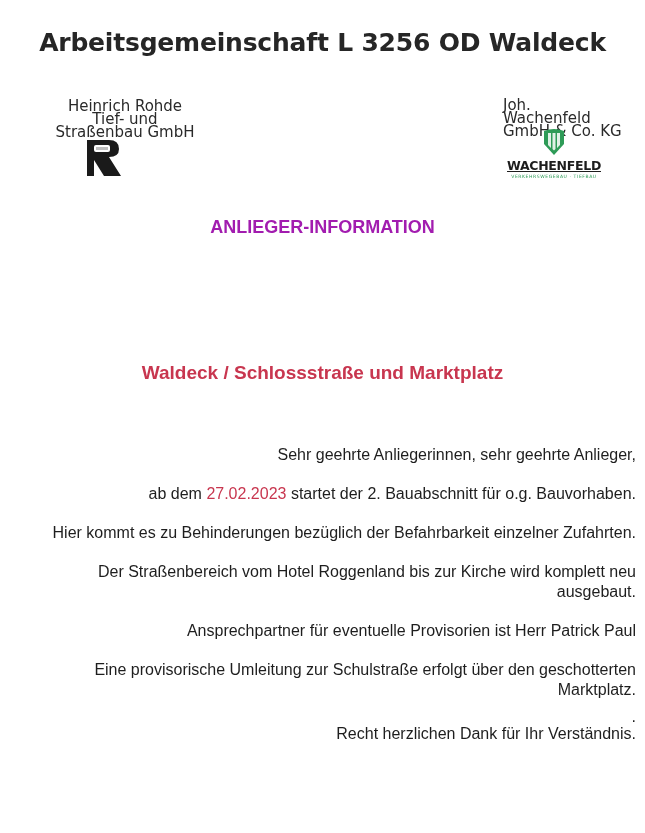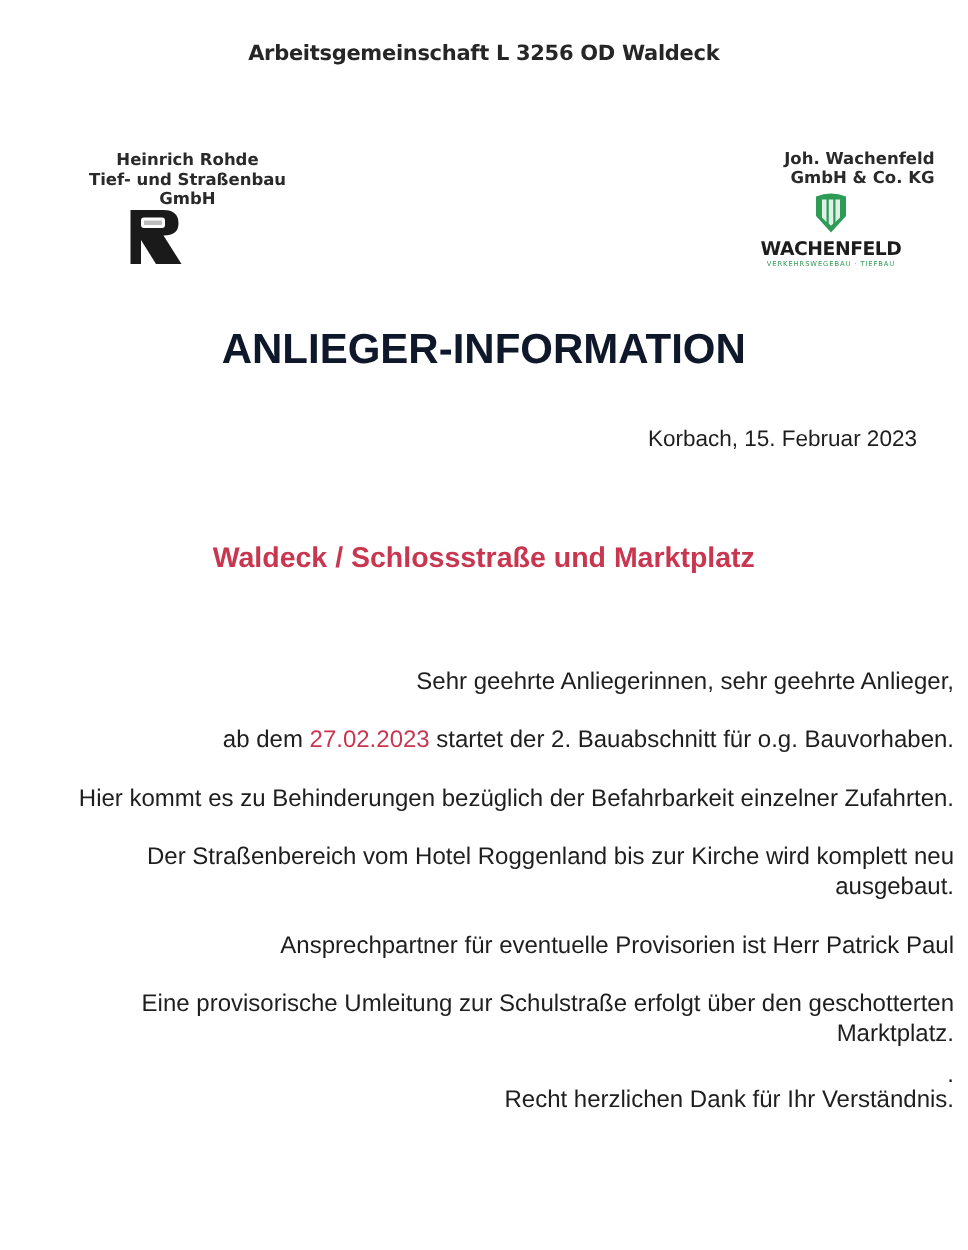--- a/index.html
+++ b/index.html
@@ -1,26 +1,26 @@
 <!DOCTYPE html>
 <html><head>
 <meta charset="utf-8">
 <style>
   html, body { margin: 0; padding: 0; background: #ffffff; }
   body { width: 645px; height: 833px; position: relative; overflow: hidden; font-family: "Liberation Sans", sans-serif; color: #1e1e1e; }
   .abs { position: absolute; }
-  .header-title { left: 0; width: 645px; top: 28px; text-align: center; font-family: "DejaVu Sans", sans-serif; font-weight: bold; font-size: 14px; color: #262626; letter-spacing: -0.2px; }
-  .company { font-family: "DejaVu Sans", sans-serif; font-size: 11px; line-height: 13px; color: #2a2a2a; font-weight: bold; }
+  .header-title { left: 0; width: 645px; top: 28px; text-align: center; font-family: "DejaVu Sans", sans-serif; font-weight: bold; font-size: 25px; color: #262626; letter-spacing: -0.2px; }
+  .company { font-family: "DejaVu Sans", sans-serif; font-size: 15px; line-height: 13px; color: #2a2a2a; }
   .company.left { left: 50px; top: 100px; text-align: center; width: 150px; }
-  .company.right { left: 503px; top: 99px; width: 120px; text-align: right; }
+  .company.right { left: 503px; top: 99px; width: 120px; }
   .logo-r { left: 85px; top: 138px; width: 38px; height: 40px; }
   .logo-w { left: 503px; top: 128px; width: 102px; height: 58px; }
-  .wm-word { position: absolute; left: 0; top: 30px; width: 102px; text-align: center; font-family: "DejaVu Sans", sans-serif; font-weight: bold; font-size: 12.5px; color: #1d1d1d; letter-spacing: -0.3px; }
+  .wm-word { position: absolute; left: 0; top: 30px; width: 102px; text-align: center; font-family: "DejaVu Sans", sans-serif; font-weight: bold; font-size: 12.5px; color: #1d1d1d; letter-spacing: -0.3px; text-decoration: underline; }
   .wm-sub { position: absolute; left: 0; top: 46px; width: 102px; text-align: center; font-family: "DejaVu Sans", sans-serif; font-size: 4.5px; color: #2e9b57; letter-spacing: 0.6px; }
-  .doc-title { left: 0; width: 645px; top: 217px; text-align: center; font-weight: bold; font-size: 28px; color: #0f172a; }
+  .doc-title { left: 0; width: 645px; top: 217px; text-align: center; font-weight: bold; font-size: 18px; color: #a21caf; }
   .meta { left: 432px; top: 283px; font-size: 15px; line-height: 19px; color: #1e1e1e; }
   .subject { left: 0; width: 645px; top: 362px; text-align: center; font-weight: bold; font-size: 19px; color: #c8364f; }
   .body { left: 16px; top: 445px; width: 620px; font-size: 16px; line-height: 20px; color: #1e1e1e; }
   .body p { margin: 0 0 19px 0; text-align: right; }
   .body p.tight { margin-bottom: 0; }
   .hl { color: #c8364f; font-weight: normal; }
 </style>
 </head>
 <body>
 
@@ -49,21 +49,20 @@
     <path d="M1 3 Q11 -1 21 3 V16 L11 27 L1 16 Z" fill="#2e9b57"></path>
     <path d="M5 5 V17 L8 20 V5 Z M9.5 5 V21 L11 22.5 L12.5 21 V5 Z M14 5 V20 L17 17 V5 Z" fill="#ffffff" opacity="0.85"></path>
   </svg>
   <div class="wm-word">WACHENFELD</div>
   <div class="wm-sub">VERKEHRSWEGEBAU · TIEFBAU</div>
 </div>
 
 <div class="abs doc-title">ANLIEGER-INFORMATION</div>
 
 <div class="abs meta">
-  <div>Korbach, 15. Februar 2023</div>
 </div>
 
 <div class="abs subject">Waldeck / Schlossstraße und Marktplatz</div>
 
 <div class="abs body">
   <p>Sehr geehrte Anliegerinnen, sehr geehrte Anlieger,</p>
   <p><span>ab dem </span><span class="hl">27.02.2023</span><span> startet der 2. Bauabschnitt für o.g. Bauvorhaben.</span></p>
   <p>Hier kommt es zu Behinderungen bezüglich der Befahrbarkeit einzelner Zufahrten.</p>
   <p>Der Straßenbereich vom Hotel Roggenland bis zur Kirche wird komplett neu ausgebaut.</p>
   <p><span>Ansprechpartner für eventuelle Provisorien ist Herr Patrick Paul</span><br></p>

